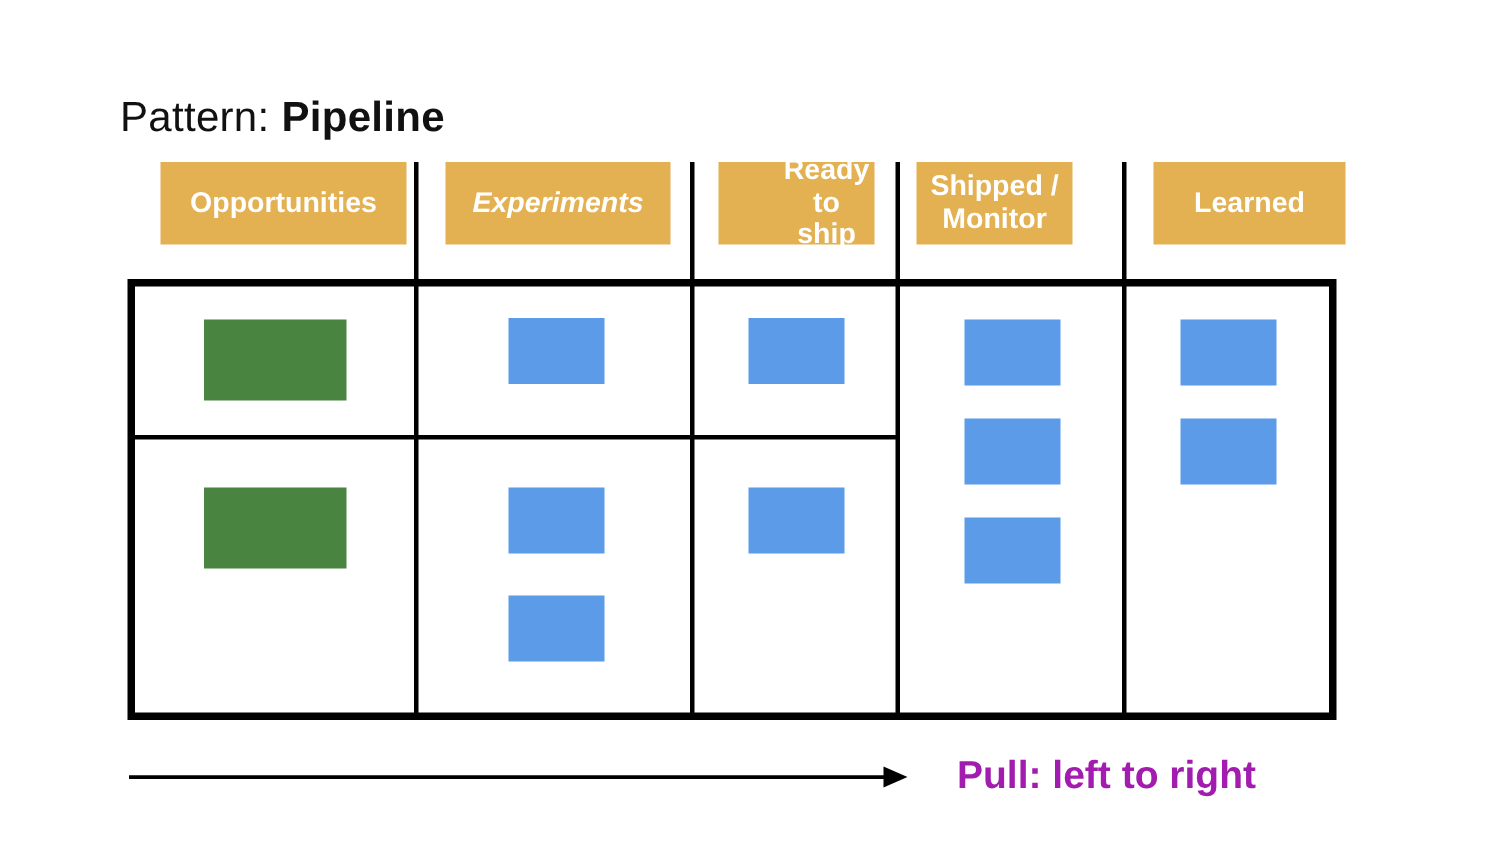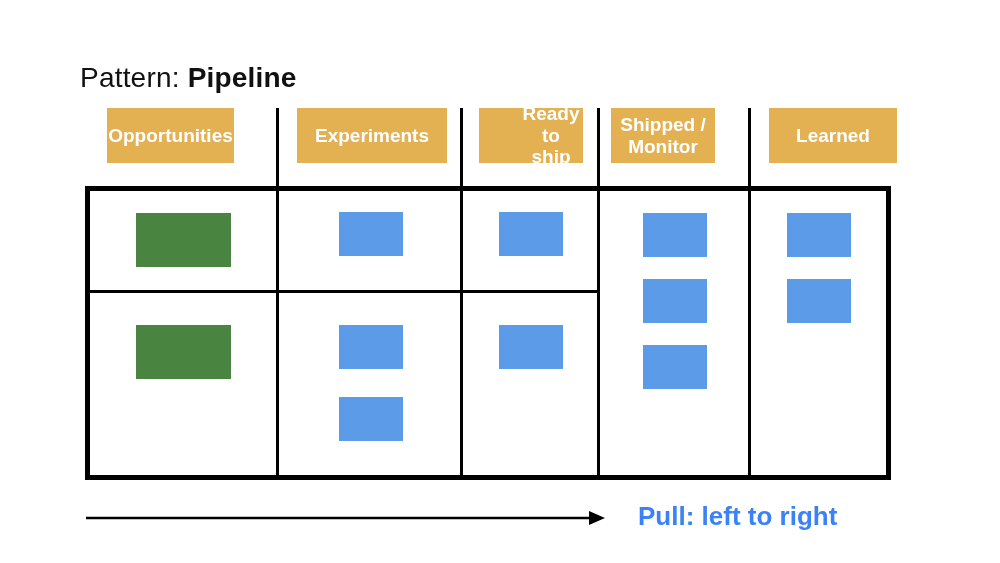--- a/index.html
+++ b/index.html
@@ -34,22 +34,22 @@
     font-weight: 700;
     font-size: 19px;
     line-height: 1.15;
     display: flex;
     align-items: center;
     justify-content: center;
     text-align: center;
     padding: 0 4px;
     box-sizing: border-box;
   }
-  .h1 { left: 107px; width: 127px; }
-  .h2 { left: 297px; width: 150px; }
+  .h1 { left: 107px; width: 164px; }
+  .h2 { left: 297px; width: 150px; font-style: italic; }
   .h3 { left: 479px; width: 104px; padding-left: 44px; }
   .h4 { left: 611px; width: 104px; }
   .h5 { left: 769px; width: 128px; }
 
   
   .vline {
     position: absolute;
     top: 108px;
     width: 3px;
     height: 370px;
@@ -113,21 +113,21 @@
     position: absolute;
     left: 85px;
     top: 507px;
   }
   .pull-label {
     position: absolute;
     left: 638px;
     top: 501px;
     font-size: 26px;
     font-weight: 700;
-    color: #3b82f6;
+    color: #a21caf;
   }
 </style>
 </head>
 <body>
 
 <div class="stage">
 
   <div class="title">
     <span>Pattern: </span><span class="emph">Pipeline</span>
   </div>

